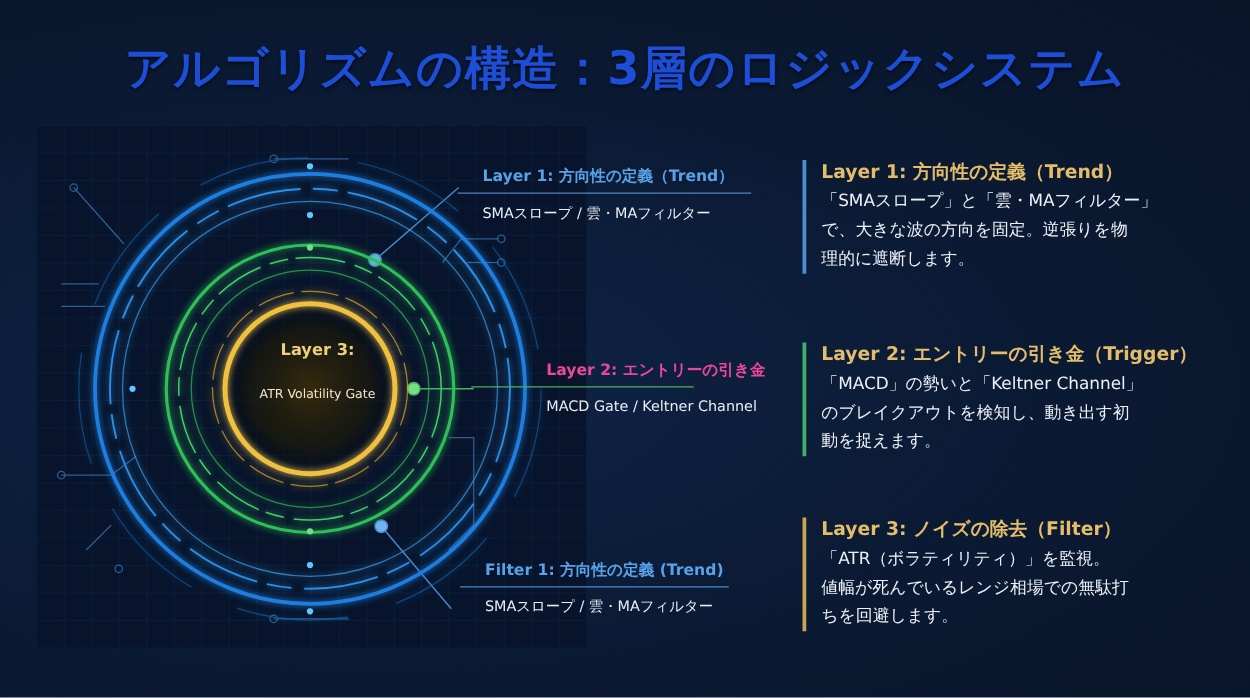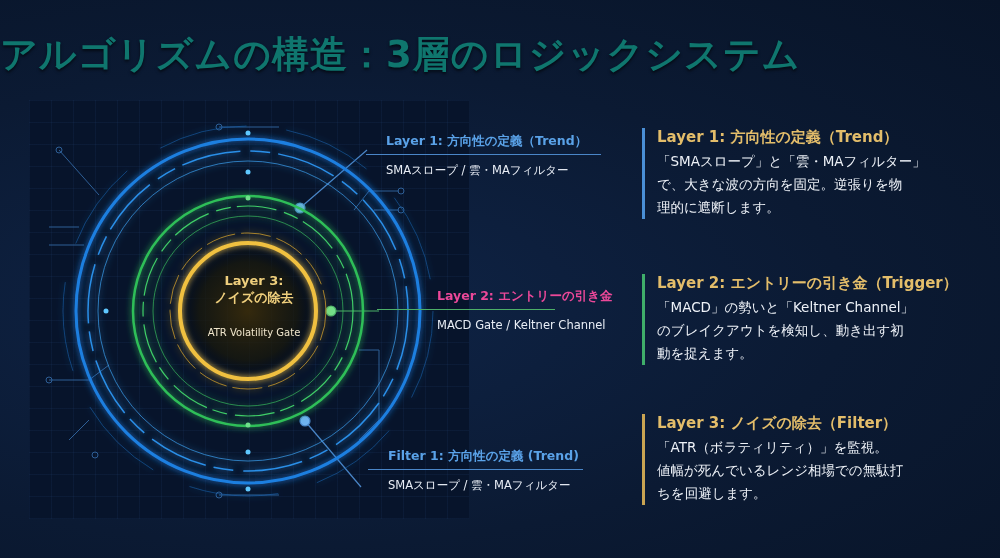--- a/index.html
+++ b/index.html
@@ -4,22 +4,22 @@
 <style>
   html, body { margin: 0; padding: 0; }
   body {
     width: 1000px; height: 558px; overflow: hidden;
     background: #0b1a33;
     background: radial-gradient(ellipse at 30% 55%, #0f2447 0%, #0b1a33 55%, #081428 100%);
     font-family: "DejaVu Sans", "Liberation Sans", sans-serif;
     position: relative; color: #e6ecf5;
   }
   .title {
-    position: absolute; left: 0; top: 30px; width: 1000px; 
-    font-size: 37px; font-weight: bold; color: #0f766e; letter-spacing: 1px;
+    position: absolute; left: 0; top: 30px; width: 1000px; text-align: center;
+    font-size: 37px; font-weight: bold; color: #1d4ed8; letter-spacing: 1px;
     text-shadow: 0 2px 3px rgba(0,0,0,0.6);
   }
   .diagram-panel {
     position: absolute; left: 29px; top: 100px; width: 440px; height: 419px;
     background: #07142b;
     background-image:
       linear-gradient(rgba(70,120,190,0.08) 1px, transparent 1px),
       linear-gradient(90deg, rgba(70,120,190,0.08) 1px, transparent 1px);
     background-size: 22px 22px;
   }
@@ -132,21 +132,20 @@
     <circle cx="77" cy="211" r="2.5"></circle>
   </g>
   <g fill="#6fe08a">
     <circle cx="219" cy="98" r="2.5"></circle>
       <circle cx="219" cy="325" r="2.5"></circle>
   </g>
 </svg>
 
 <div class="center-text">
   <div class="l1">Layer 3:</div>
-  <div class="l1">ノイズの除去</div>
   <div class="l2">ATR Volatility Gate</div>
 </div>
 
 <div class="callout c1">
   <div class="head">Layer 1: 方向性の定義（Trend）</div>
   <div class="rule"></div>
   <div class="sub">SMAスロープ / 雲・MAフィルター</div>
 </div>
 
 <div class="callout c2">

